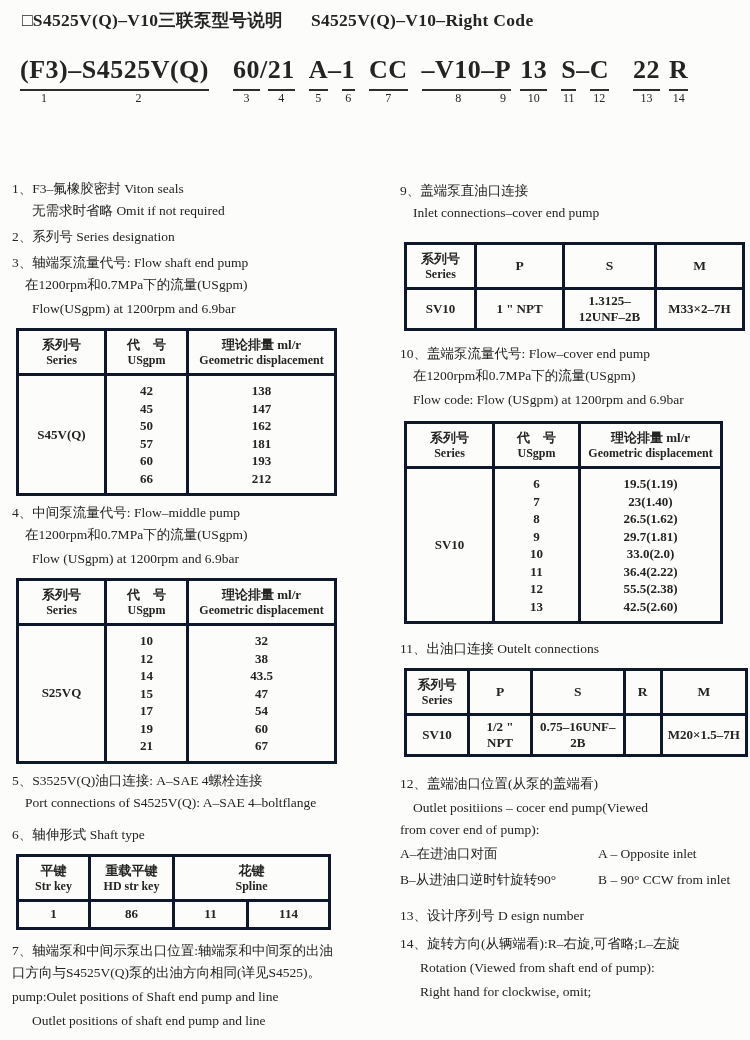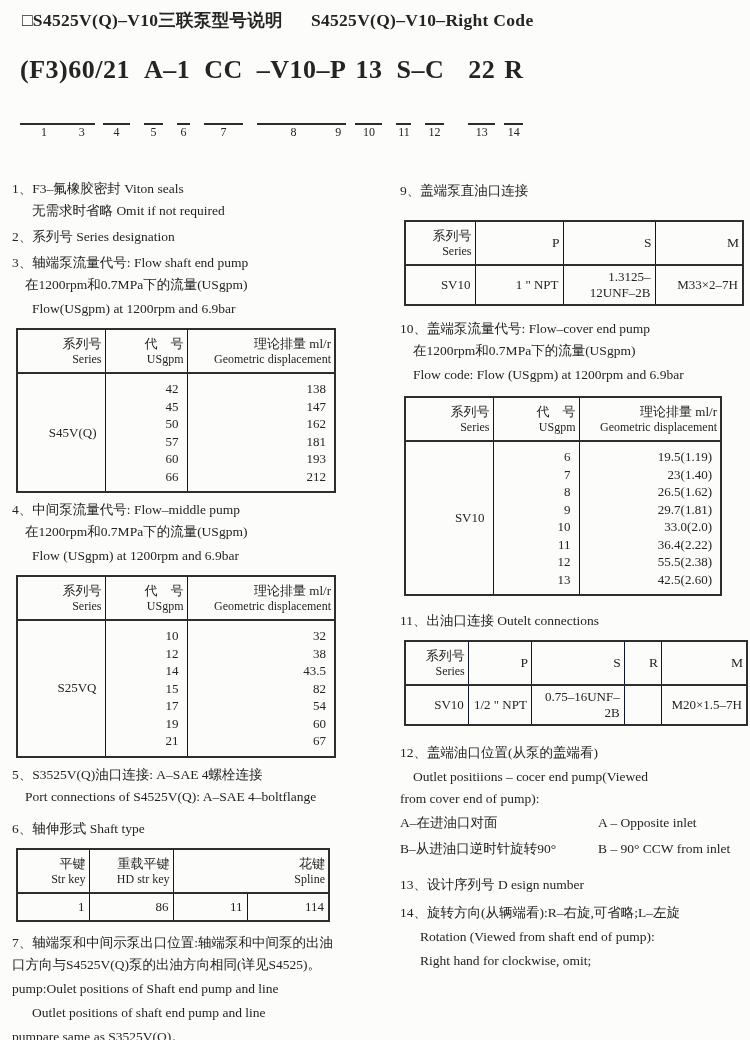--- a/index.html
+++ b/index.html
@@ -7,37 +7,37 @@
   .page {
     position:relative; width:750px; height:1040px; margin:0 auto;
     background:#fcfcfa; color:#242424; overflow:hidden;
     font-family:"Liberation Serif","DejaVu Serif",serif;
   }
   
   .doc-title { position:absolute; left:22px; top:8px; font-size:17.5px; font-weight:700; letter-spacing:.3px; white-space:nowrap; }
   .title-en { margin-left:28px; }
   
   .model-code { position:absolute; left:20px; top:56px; display:flex; align-items:flex-start; }
-  .seg { display:flex; flex-direction:column; align-items:flex-start; font-weight:700; font-size:26px; line-height:1.05; letter-spacing:.5px;gap:34px; }
+  .seg { display:flex; flex-direction:column; align-items:flex-start; font-weight:700; font-size:26px; line-height:1.05; letter-spacing:.5px; }
   .seg-num { align-self:stretch; text-align:center; font-size:12px; font-weight:400; letter-spacing:0;
              border-top:2px solid #2d2d2d; margin-top:6px; padding-top:1px; min-height:16px; }
   .seg.nonum .seg-num { border-top:none; visibility:hidden; }
   .g-lg { margin-right:24px; } .g-md { margin-right:14px; } .g-sm { margin-right:9px; }
   
   .col { position:absolute; font-size:13.5px; }
   .col-left  { left:12px;  top:178px; width:384px; }
   .col-right { left:400px; top:180px; width:348px; }
   .line { line-height:22px; white-space:nowrap; }
   .indent { padding-left:20px; }
   .indent-sm { padding-left:13px; }
   .mt2{margin-top:2px}.mt4{margin-top:4px}.mt6{margin-top:6px}
   .mt10{margin-top:10px}.mt12{margin-top:12px}.mt14{margin-top:14px}.mt16{margin-top:16px}
   
   table.tbl { border-collapse:collapse; border:2px solid #2e2e2e; margin:8px 0 6px 4px; background:#fcfcfa; }
-  .tbl th,.tbl td { border:1px solid #0f172a; text-align:right; vertical-align:middle; padding:3px 4px; font-weight:400; }
+  .tbl th,.tbl td { border:3px solid #0f172a; text-align:center; vertical-align:middle; padding:3px 4px; font-weight:700; }
   .tbl thead th { border-bottom:2px solid #2e2e2e; padding:5px 3px; }
   .hcn { font-size:13px; line-height:17px; }
   .hen { font-size:12px; line-height:15px; }
   .t-flow tbody td { padding:6px 8px; font-size:13px; }
   .t-flow tbody td div { line-height:17.5px; }
   .cell-13 { font-size:13px; }
   .cell-sm { font-size:11px;margin-left:12px; }
   .t-one td { height:28px; font-size:13px; }
   
   .ab-row { display:flex; line-height:26px; white-space:nowrap; }
@@ -50,20 +50,24 @@
 
   <div class="doc-title">
     <span>□S4525V(Q)–V10三联泵型号说明</span><span class="title-en">S4525V(Q)–V10–Right Code</span>
   </div>
 
   <div class="model-code">
     <span class="seg">
         <span class="seg-text">(F3)</span>
         <span class="seg-num">1</span>
       </span>
+    <span class="seg g-lg">
+        <span class="seg-text">–S4525V(Q)</span>
+        <span class="seg-num">2</span>
+      </span>
     <span class="seg">
         <span class="seg-text">60</span>
         <span class="seg-num">3</span>
       </span>
     <span class="seg nonum">
         <span class="seg-text">/</span>
         <span class="seg-num"></span>
       </span>
     <span class="seg g-md">
         <span class="seg-text">21</span>
@@ -207,21 +211,21 @@
               <div>14</div>
               <div>15</div>
               <div>17</div>
               <div>19</div>
               <div>21</div>
             </td>
           <td>
               <div>32</div>
               <div>38</div>
               <div>43.5</div>
-              <div>82</div>
+              <div>47</div>
               <div>54</div>
               <div>60</div>
               <div>67</div>
             </td>
         </tr>
       </tbody>
     </table>
 
     <div class="line mt4">5、S3525V(Q)油口连接:  A–SAE 4螺栓连接</div>
     <div class="line indent-sm">Port connections of S4525V(Q): A–SAE 4–boltflange</div>
@@ -263,20 +267,21 @@
     <div class="line mt10">7、轴端泵和中间示泵出口位置:轴端泵和中间泵的出油</div>
     <div class="line">口方向与S4525V(Q)泵的出油方向相同(详见S4525)。</div>
     <div class="line mt2">pump:Oulet positions of Shaft end pump and line</div>
     <div class="line indent mt2">Outlet positions of shaft end pump and line</div>
     <div class="line mt2">pumpare same as S3525V(Q)。</div>
 
   </div>
 
   <div class="col col-right">
     <div class="line">9、盖端泵直油口连接</div>
+    <div class="line indent-sm">Inlet connections–cover end pump</div>
 
     <table class="tbl t-one" style="margin-top:18px">
       <colgroup>
           <col style="width:70px">
           <col style="width:88px">
           <col style="width:92px">
           <col style="width:88px">
         </colgroup>
       <thead>
         <tr>

